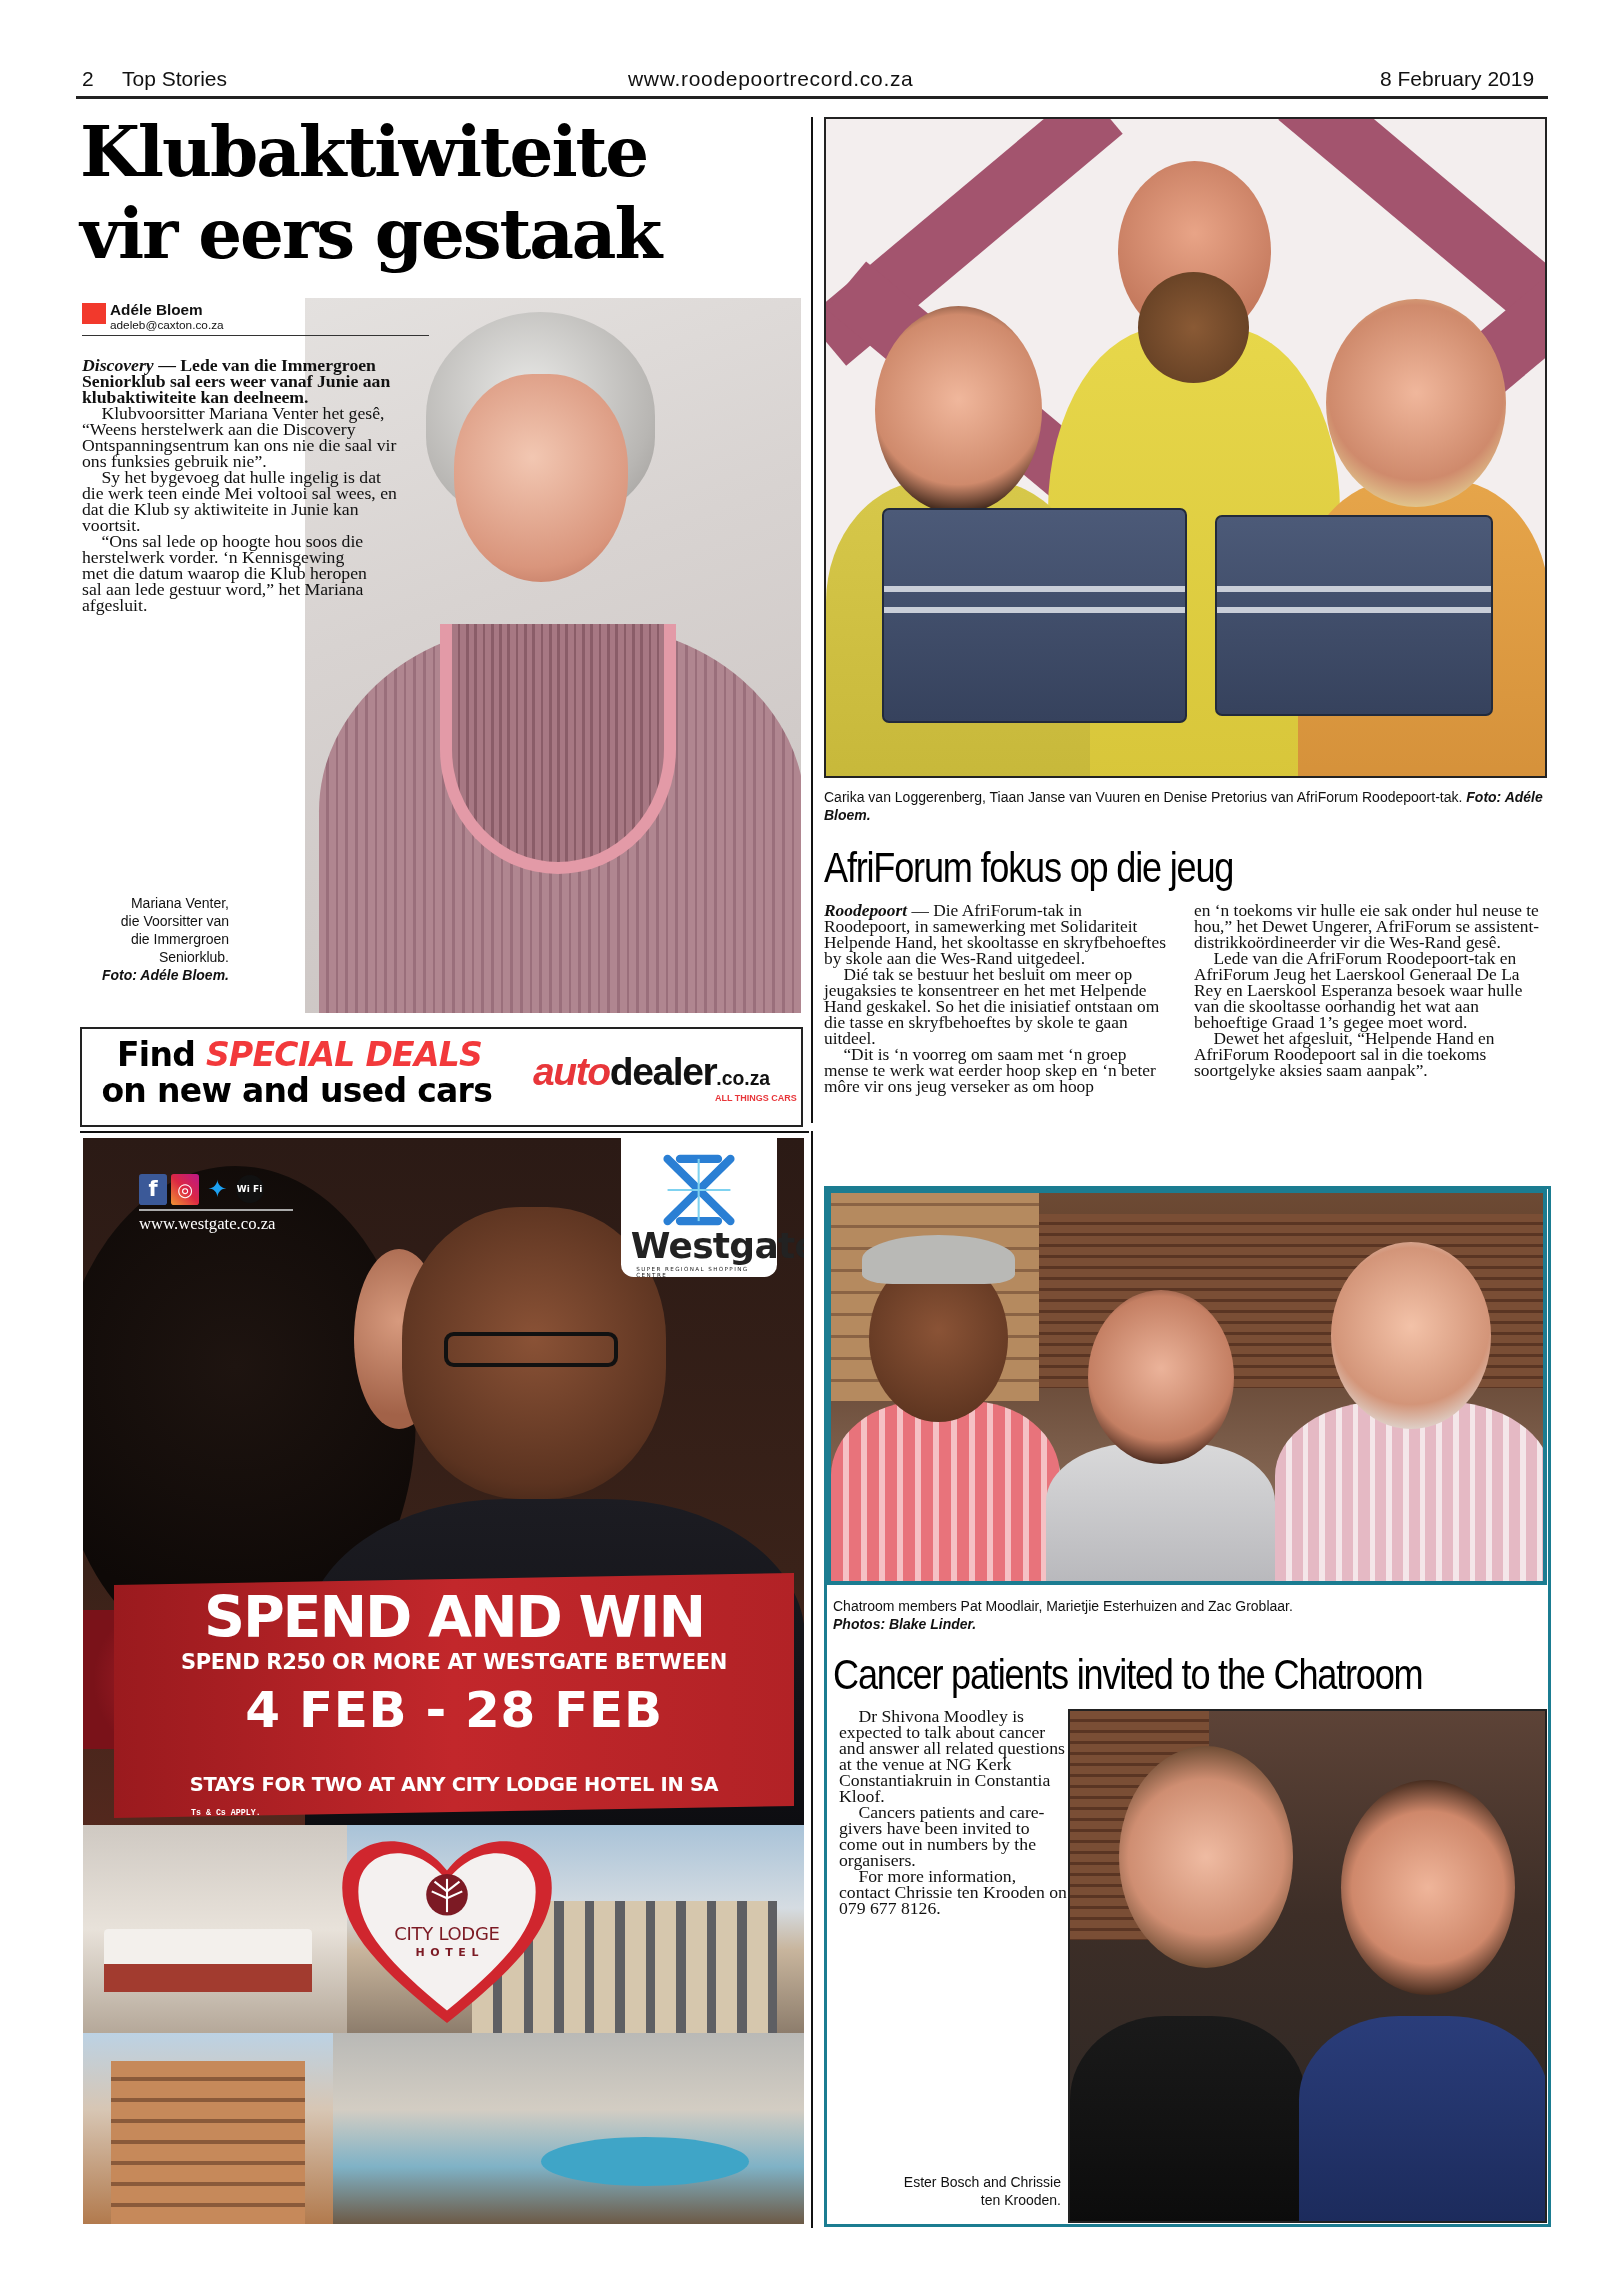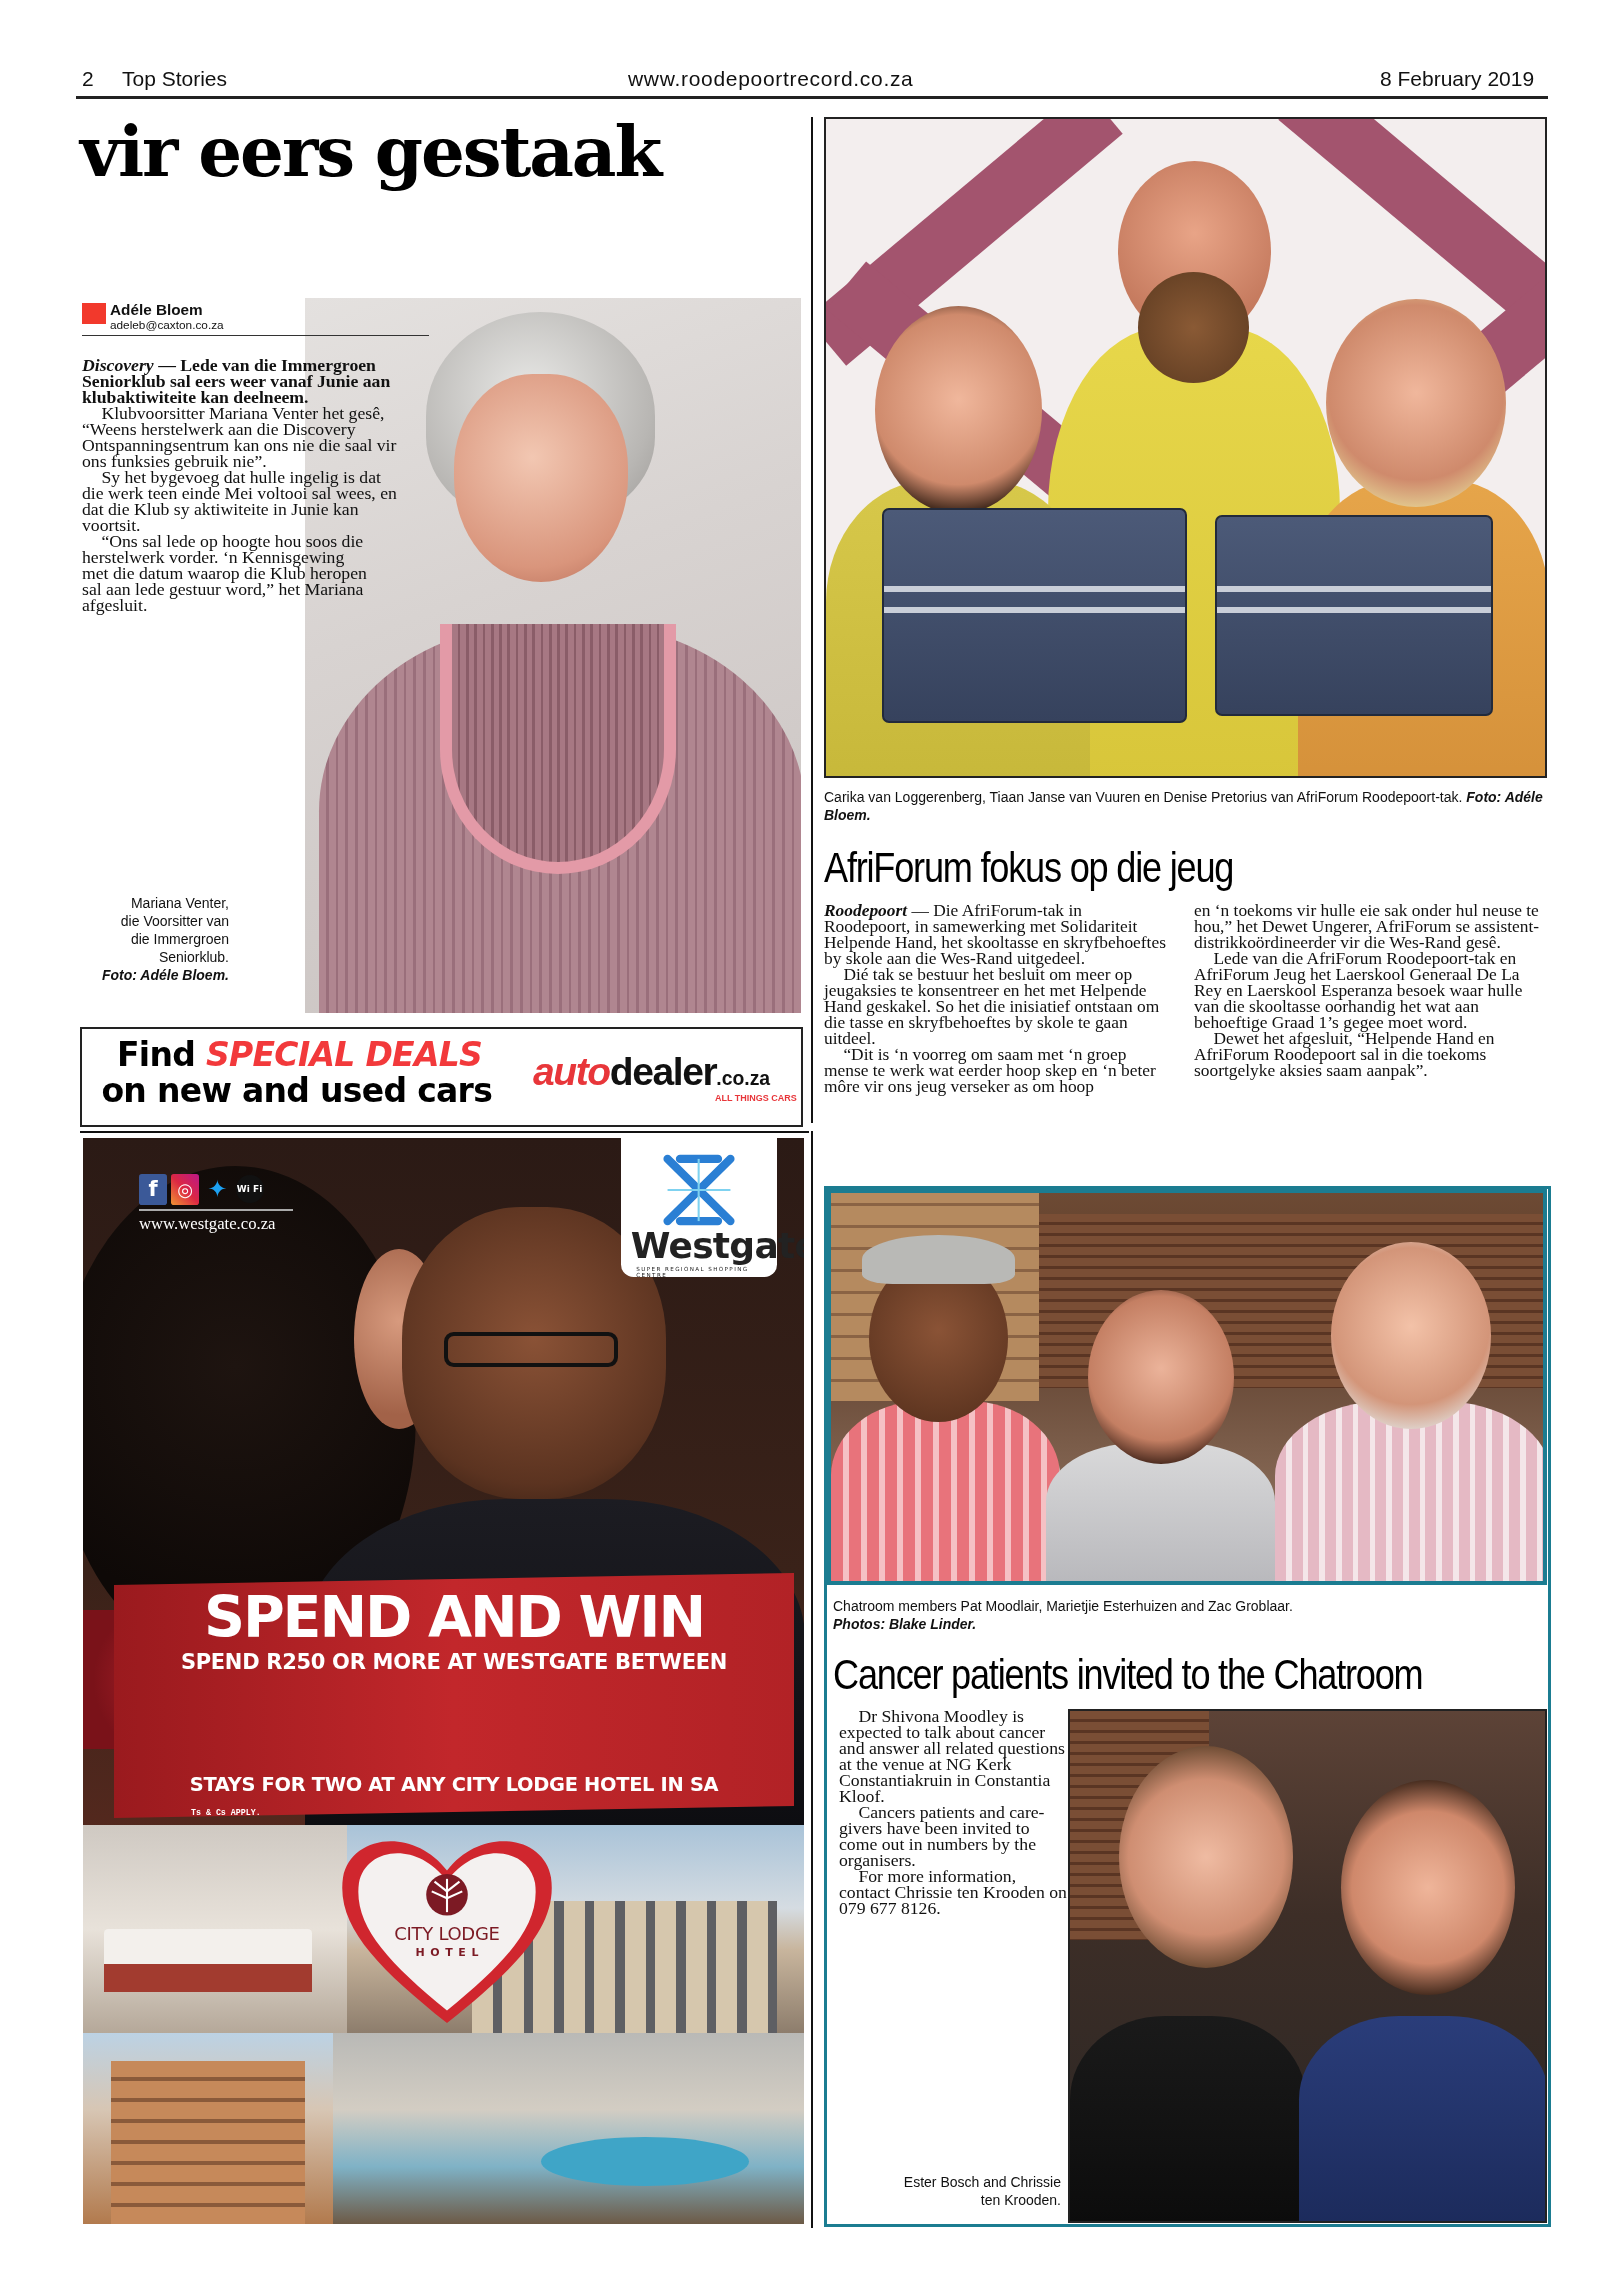--- a/index.html
+++ b/index.html
@@ -89,20 +89,21 @@
 </head>
 <body>
 
 <div class="abs hdr" style="left:82px;">2</div>
 <div class="abs hdr" style="left:122px;">Top Stories</div>
 <div class="abs hdr" style="left:628px; letter-spacing:0.7px;">www.roodepoortrecord.co.za</div>
 <div class="abs hdr" style="left:1380px;">8 February 2019</div>
 <div class="abs hdr-rule"></div>
 
 <div class="abs" style="left:80px; top:111px; width:729px;">
+  <div class="headline-serif">Klubaktiwiteite</div>
   <div class="headline-serif">vir eers gestaak</div>
 </div>
 
 <div class="abs photo photo1" style="left:305px; top:298px; width:496px; height:715px;">
   <div class="face1-body" style="left:14px; top:326px;"></div>
   <div class="face1-collar" style="left:135px; top:326px;"></div>
   <div class="face1-hair" style="left:121px; top:14px;"></div>
   <div class="face1-face" style="left:149px; top:76px;"></div>
 </div>
 
@@ -171,20 +172,21 @@
         <line x1="12" y1="55" x2="103" y2="55"></line>
       </g>
     </svg>
     <div class="abs wg-name" style="left:9.7px; top:87px;">Westgate</div>
     <div class="abs wg-sub" style="left:15.3px; top:128px;">SUPER REGIONAL SHOPPING CENTRE</div>
   </div>
 
   <div class="abs wg-banner" style="left:31px; top:441px; width:680px; height:233px;"></div>
   <div class="abs wg-h1" style="left:31px; top:448px; width:680px;">SPEND AND WIN</div>
   <div class="abs wg-h2" style="left:31px; top:512px; width:680px;">SPEND R250 OR MORE AT WESTGATE BETWEEN</div>
+  <div class="abs wg-h3" style="left:31px; top:543px; width:680px;">4 FEB - 28 FEB</div>
   <div class="abs wg-h4" style="left:31px; top:634px; width:680px;">STAYS FOR TWO AT ANY CITY LODGE HOTEL IN SA</div>
   <div class="abs wg-ts" style="left:108px; top:670px;">Ts &amp; Cs APPLY.</div>
 
   <div class="abs" style="left:0; top:687px; width:264px; height:208px; background:linear-gradient(180deg,#cfc9c2,#e8e2da 50%,#b5a899);">
     <div class="abs" style="left:21px; top:104px; width:208px; height:62px; background:#f3f0ec; border-radius:4.2px;"></div>
     <div class="abs" style="left:21px; top:139px; width:208px; height:28px; background:#a23b2f;"></div>
   </div>
   <div class="abs" style="left:264px; top:687px; width:457px; height:208px; background:linear-gradient(180deg,#a9c3d8,#d5dce2 40%,#c8b59d 60%,#8d7d6c);">
     <div class="abs" style="left:125px; top:76px; width:305px; height:132px; background:repeating-linear-gradient(90deg,#d6c7ad 0 21px,#5e5f63 21px 30.5px);"></div>
   </div>

